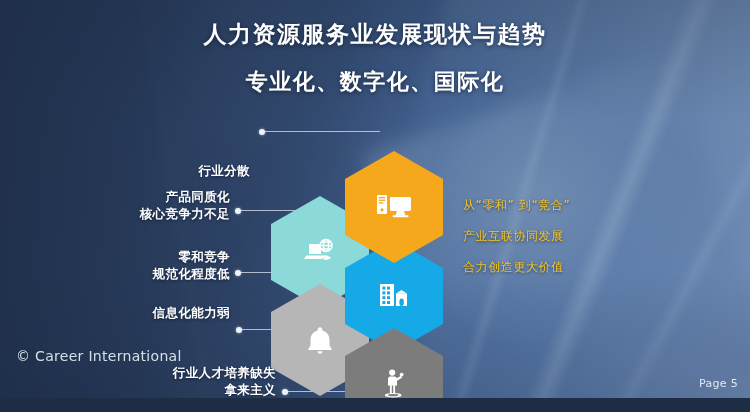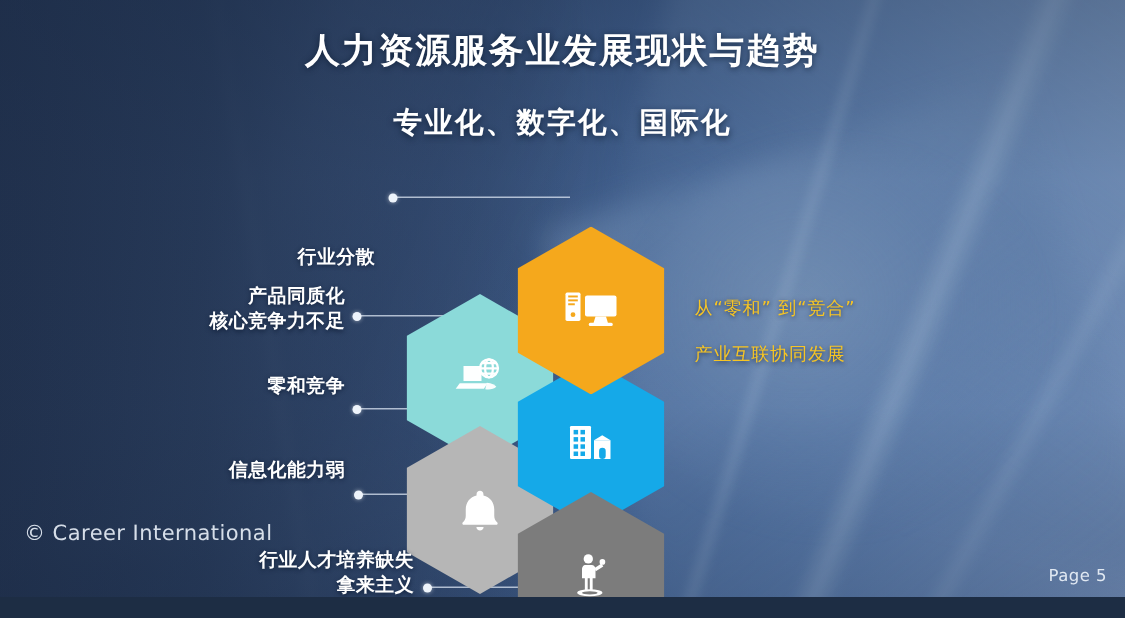--- a/index.html
+++ b/index.html
@@ -128,21 +128,21 @@
     text-align: center;
     z-index: 6;
   }
   .title-line {
     color: #ffffff;
     font-weight: bold;
     letter-spacing: 1.5px;
     text-shadow: 0 1px 4px rgba(10,24,46,0.75);
   }
   .title-main { font-size: 23px; line-height: 34px; }
-  .title-sub  { font-size: 19px; line-height: 34px; margin-top: 14px; }
+  .title-sub  { font-size: 22px; line-height: 34px; margin-top: 14px; }
 
   
   .connector {
     position: absolute;
     height: 1px;
     background: rgba(226,236,248,0.72);
     z-index: 3;
   }
   .connector .dot {
     position: absolute;
@@ -256,20 +256,21 @@
 
   <div class="label" style="left:72px; top:122px; width:178px;margin-top:40px;">
     <div>行业分散</div>
   </div>
   <div class="label" style="left:44px; top:188px; width:186px;">
     <div>产品同质化</div>
     <div class="l2">核心竞争力不足</div>
   </div>
   <div class="label" style="left:44px; top:248px; width:186px;">
     <div>零和竞争</div>
+    <div class="l2">规范化程度低</div>
   </div>
   <div class="label" style="left:44px; top:304px; width:186px;">
     <div>信息化能力弱</div>
   </div>
   <div class="label" style="left:80px; top:364px; width:196px;">
     <div>行业人才培养缺失</div>
     <div class="l2">拿来主义</div>
   </div>
 
   <div class="hex" style="left:271px; top:196px; width:98px; height:112px; background:#8BDAD9;">
@@ -357,18 +358,19 @@
         <g fill="#7C7C7C">
           <ellipse cx="14.2" cy="27.2" rx="5.2" ry="1.1"></ellipse>
         </g>
       </svg>
     </span>
   </div>
 
   <div class="gold-block">
     <div class="gold-line">从“零和” 到“竞合”</div>
     <div class="gold-line">产业互联协同发展</div>
+    <div class="gold-line">合力创造更大价值</div>
   </div>
 
   <div class="copyright">© Career International</div>
   <div class="pagenum">Page 5</div>
 
 </div>
 
 </body></html>

